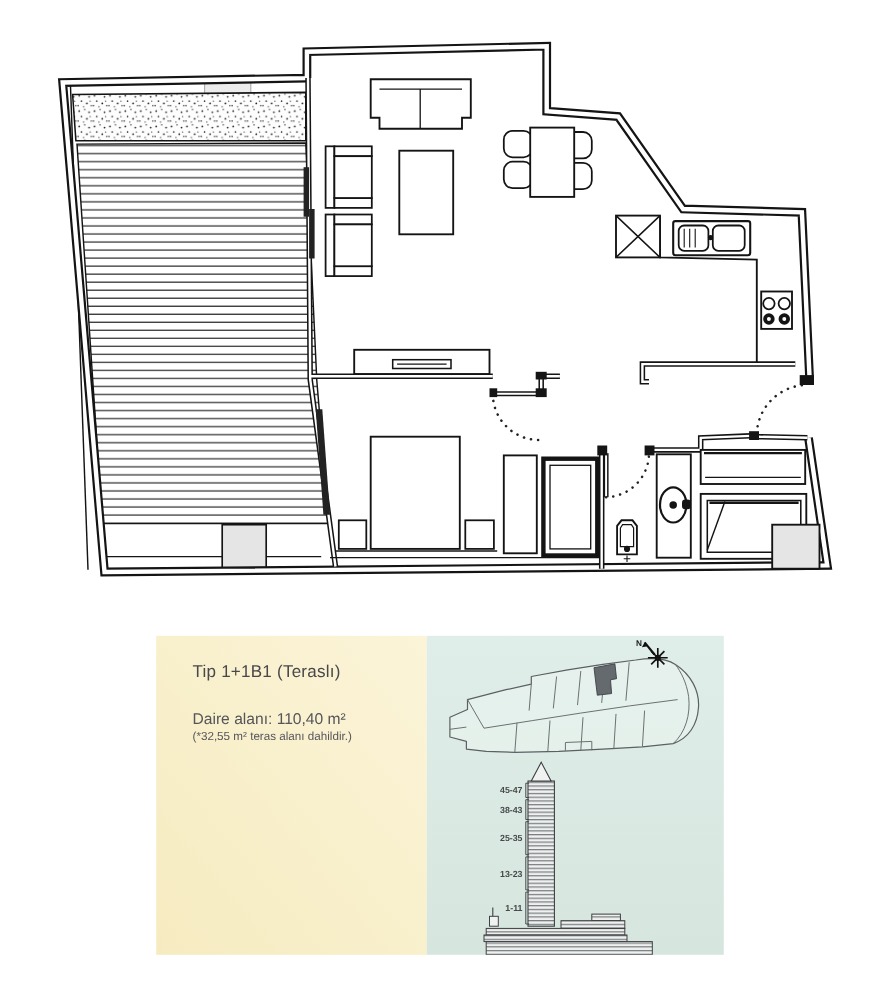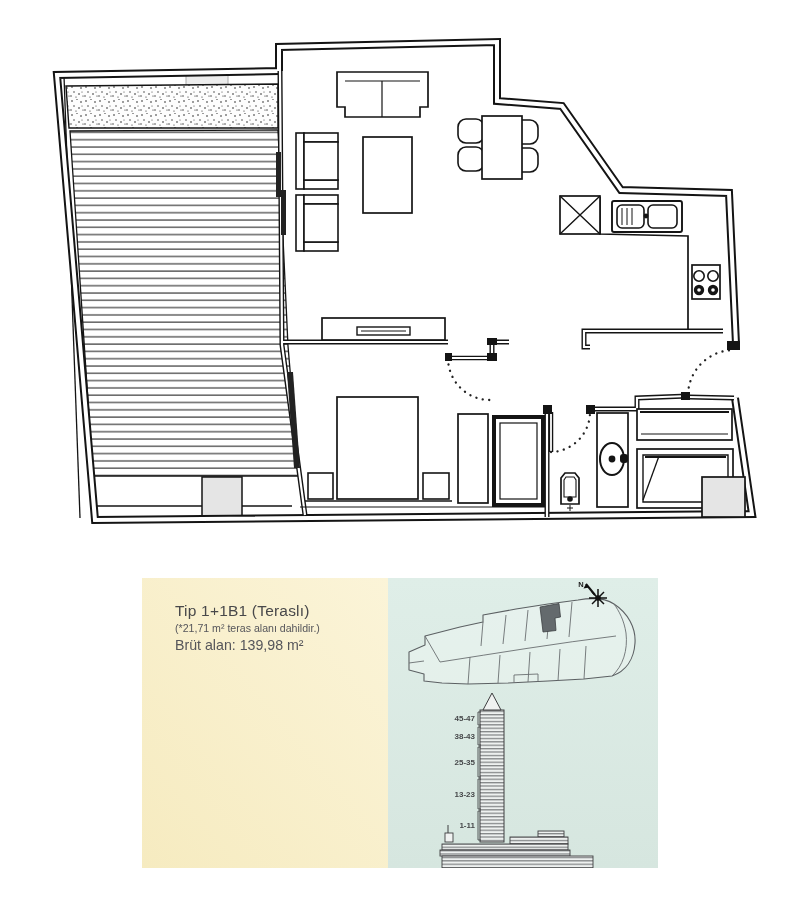--- a/index.html
+++ b/index.html
@@ -201,22 +201,22 @@
       <line x1="643" y1="500" x2="659" y2="456" stroke="#141414" stroke-width="1.3"></line>
       <line x1="645" y1="457" x2="726" y2="457" stroke="#141414" stroke-width="2.2"></line>
     </g>
     <rect x="702" y="477" width="43" height="40" fill="#e5e5e5" stroke="#141414" stroke-width="1.7"></rect>
   </g>
 </svg>
 
 <div class="panels">
   <div class="panel panel-left">
     <h2>Tip 1+1B1 (Teraslı)</h2>
-    <p class="note">(*21,71 m² teras alanı dahildir.)</p>
-    <p class="gross">Brüt alan: 139,98 m²</p>
+    <p class="area">Daire alanı: 110,40 m²</p>
+    <p class="note">(*32,55 m² teras alanı dahildir.)</p>
   </div>
 
   <div class="panel panel-right">
     <svg width="270" height="290" viewBox="0 0 270 290">
       <defs>
         <pattern id="twr" width="30" height="3.4" patternUnits="userSpaceOnUse">
           <rect width="30" height="3.4" fill="#eef1f0"></rect>
           <line x1="0" y1="0.7" x2="30" y2="0.7" stroke="#55585a" stroke-width="0.9"></line>
         </pattern>
       </defs>

